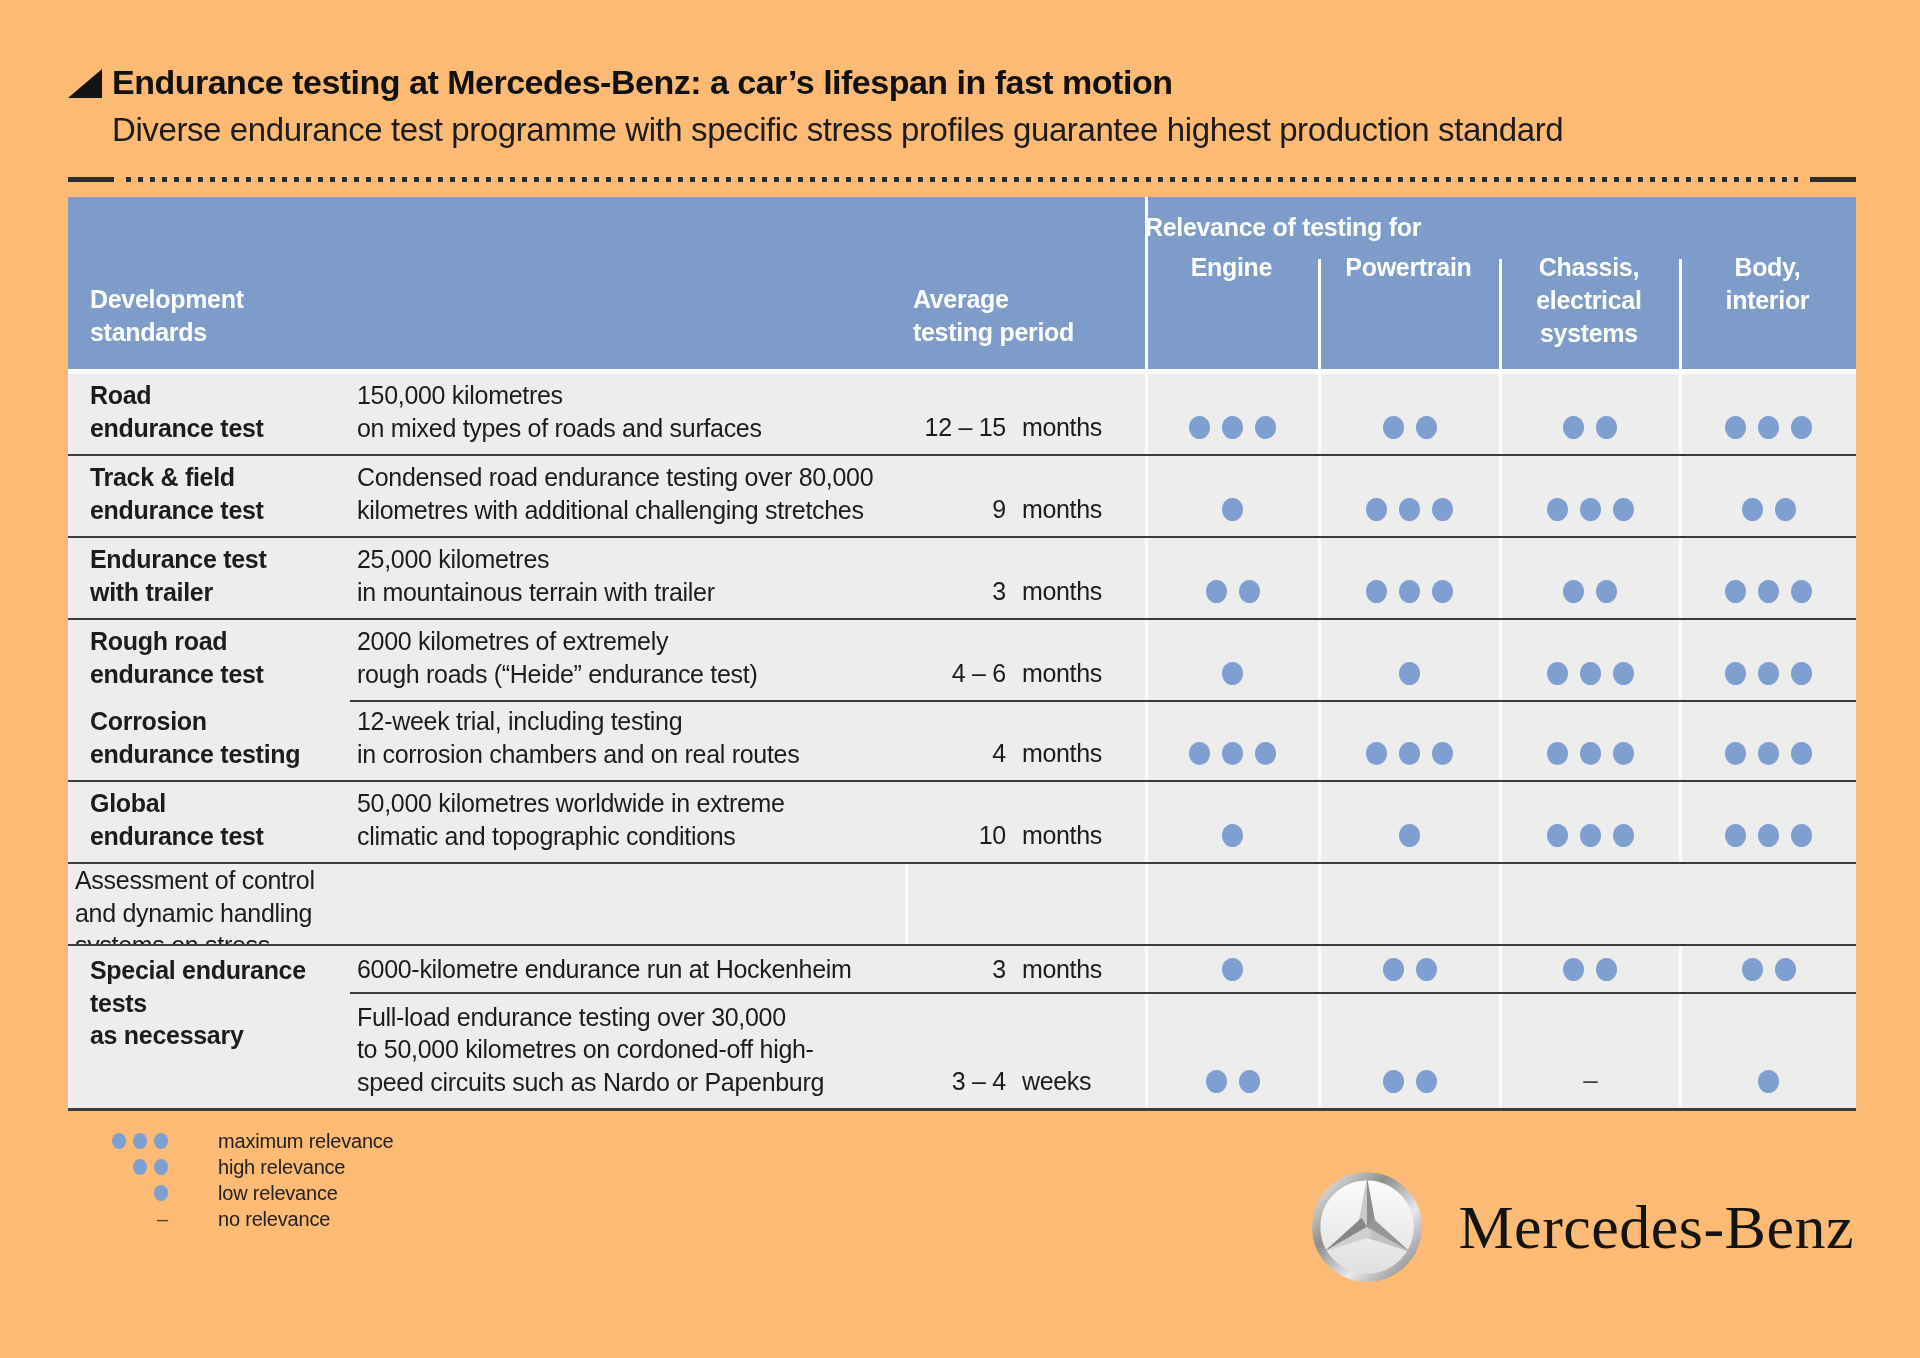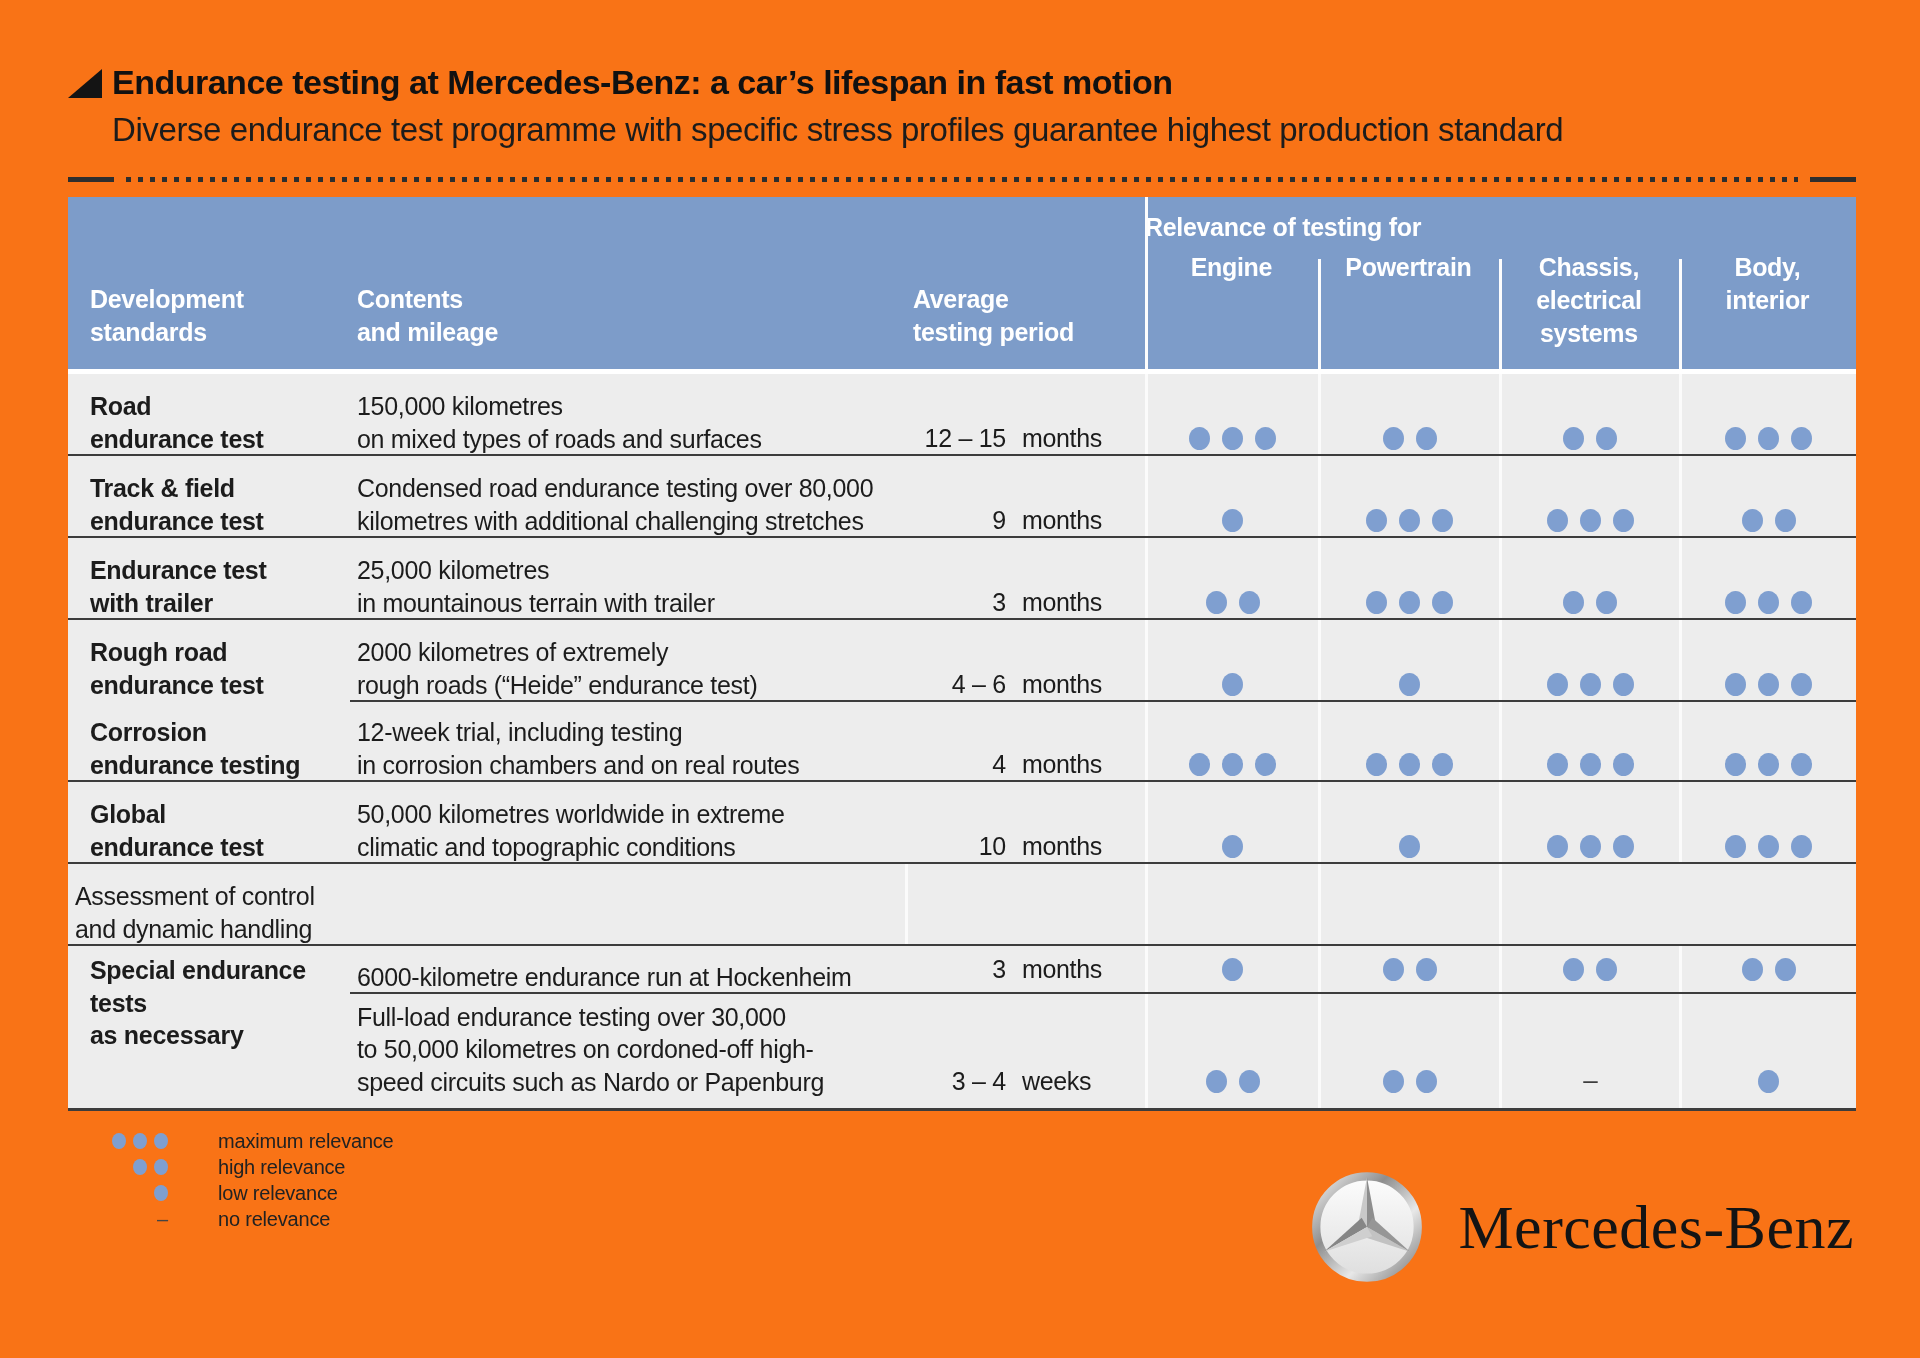--- a/index.html
+++ b/index.html
@@ -1,16 +1,16 @@
 <!DOCTYPE html>
 <html style="--blue: #7d9cc9; --dot: #7f9fd0; --rowbg: #ededed; --line: #3c3c3c;"><head>
 <meta charset="utf-8">
 <style>
   html,body{margin:0;padding:0;background:#fff;}
-  .page{position:relative;width:1920px;height:1358px;background:#f97316;overflow:hidden;
+  .page{position:relative;width:1920px;height:1358px;background:#fdba74;overflow:hidden;
         font-family:"Liberation Sans",sans-serif;color:#1a1a1a;}
   .content{position:absolute;left:68px;top:62px;width:1788px;}
 
   
   .title-row{display:flex;align-items:flex-start;}
   .tri{width:34px;height:29px;background:#141414;margin:7px 10px 0 0;flex:0 0 auto;
        clip-path:polygon(100% 0,100% 100%,0 100%);}
   h1{margin:0;font-size:34px;line-height:1.2;font-weight:700;letter-spacing:-0.5px;color:#111;}
   .subtitle{margin:7px 0 0 44px;font-size:33px;line-height:1.2;font-weight:400;letter-spacing:-0.4px;color:#1c1c1c;}
 
@@ -41,21 +41,21 @@
   .hgap{height:5px;background:#fff;}
 
   .tbody{font-size:25px;letter-spacing:-0.3px;color:#1c1c1c;border-bottom:3px solid var(--line,#3c3c3c);}
   .row{position:relative;display:grid;grid-template-columns:var(--cols);background:var(--rowbg,#ededed);height:80px;}
   .row.sep{border-top:2px solid var(--line,#3c3c3c);}
   .psep{position:absolute;left:15.77%;right:0;top:0;height:2px;background:var(--line,#3c3c3c);}
 
   .cell{display:flex;align-items:flex-end;min-width:0;}
   .ml{white-space:pre-line;line-height:1.3;}
   .c-dev{padding:0 0 10px 22px;font-weight:700;}
-  .c-contents{padding:16px 0 10px 7px;}
+  .c-contents{padding:0 0 10px 7px;}
   .c-period{justify-content:flex-end;padding:0 28px 12px 0;}
   .c-period .range{min-width:88px;text-align:right;}
   .c-period .unit{display:inline-block;width:95px;text-align:left;margin-left:16px;}
   .c-dots{justify-content:center;align-items:flex-end;gap:12px;padding-bottom:15px;border-left:3px solid #fbfbfb;}
   .dot{width:21px;height:23px;border-radius:50%;background:var(--dot,#7f9fd0);flex:0 0 auto;}
   .nodot{color:#3d3d3d;font-size:26px;line-height:26px;}
 
   
   .group{position:relative;display:grid;grid-template-columns:var(--cols);grid-template-rows:46px 116px;
          background:var(--rowbg,#ededed);border-top:2px solid var(--line,#3c3c3c);}
@@ -97,22 +97,20 @@
       <div class="dash"></div>
       <div class="dots"></div>
       <div class="dash"></div>
     </div>
 
     <div class="tbl">
 
       <div class="thead">
         <div class="th th-dev">Development
 standards</div>
-        <div class="th th-contents">Contents
-and mileage</div>
         <div class="th th-period">Average
 testing period</div>
         <div class="th th-reltitle">Relevance of testing for</div>
         <div class="th th-sub s1">Engine</div>
         <div class="th th-sub s2">Powertrain</div>
         <div class="th th-sub s3">Chassis,
 electrical
 systems</div>
         <div class="th th-sub s4">Body,
 interior</div>

